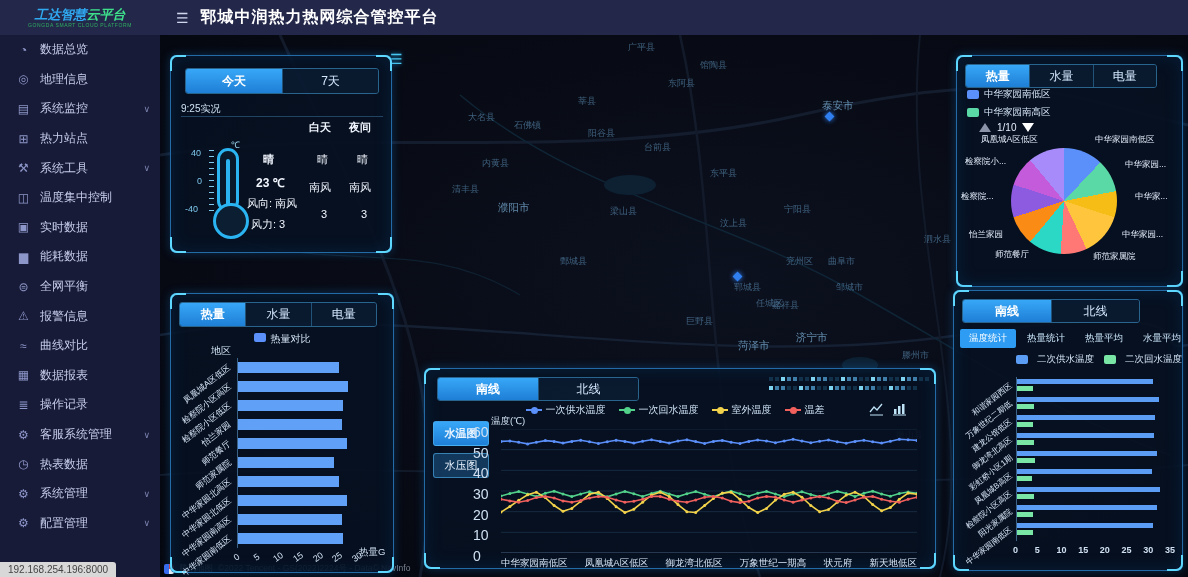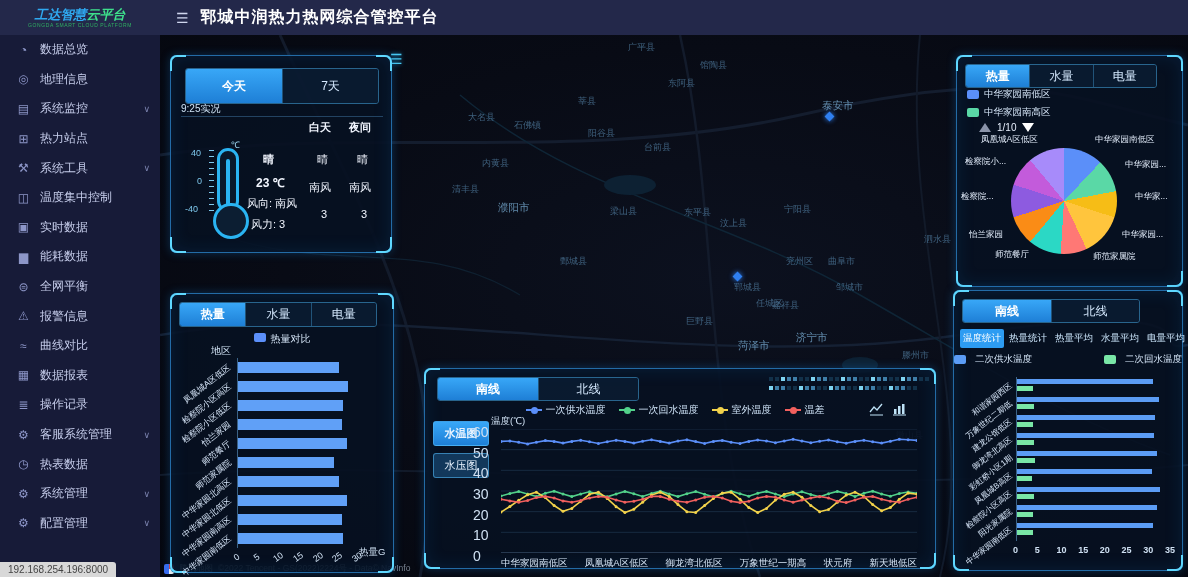--- a/index.html
+++ b/index.html
@@ -38,21 +38,21 @@
   .c1{left:-1px;top:-1px;border-left:2px solid #5fd8ff;border-top:2px solid #5fd8ff;border-top-left-radius:7px}
   .c2{right:-1px;top:-1px;border-right:2px solid #5fd8ff;border-top:2px solid #5fd8ff;border-top-right-radius:7px}
   .c3{left:-1px;bottom:-1px;border-left:2px solid #5fd8ff;border-bottom:2px solid #5fd8ff;border-bottom-left-radius:7px}
   .c4{right:-1px;bottom:-1px;border-right:2px solid #5fd8ff;border-bottom:2px solid #5fd8ff;border-bottom-right-radius:7px}
   .tabrow{position:absolute;display:flex;border:1px solid rgba(70,170,230,.55);border-radius:3px;overflow:hidden}
   .tab{display:flex;align-items:center;justify-content:center;font-size:12px;color:#d6eaff;background:rgba(10,28,50,.85);cursor:pointer}
   .tab + .tab{border-left:1px solid rgba(70,170,230,.4)}
   .tab.active{background:linear-gradient(180deg,#38a7f7,#1e7fd6);color:#fff;font-weight:bold}
   
   #weather{left:170px;top:55px;width:222px;height:198px}
-  #weather .tabrow{left:14px;top:12px;width:194px;height:36px}
+  #weather .tabrow{left:14px;top:12px;width:194px;height:26px}
   #weather .tab{width:97px;height:100%}
   .wtime{position:absolute;left:10px;top:46px;font-size:10px;color:#cfe3f5}
   .wline{position:absolute;left:10px;top:60px;width:202px;border-top:1px solid rgba(70,130,180,.45)}
   .wtx{position:absolute;font-size:11px;color:#f2f6ff;white-space:nowrap}
   .wh{font-weight:bold}
   .thermo{position:absolute;left:46px;top:92px;width:22px;height:64px;border:3px solid #2ab4f2;border-radius:11px;background:rgba(12,30,50,.6)}
   .thermo::before{content:"";position:absolute;left:6px;top:8px;width:4px;height:52px;background:#2ab4f2;border-radius:2px}
   .thermo::after{content:"";position:absolute;left:-7px;top:52px;width:30px;height:30px;border:3px solid #2ab4f2;border-radius:50%;background:#0c1e32}
   .tticks{position:absolute;left:38px;top:94px;width:5px;height:62px;background:repeating-linear-gradient(180deg,#7fc9ee 0 1px,transparent 1px 6px)}
   
@@ -98,23 +98,23 @@
   .wbtn.idle{background:rgba(30,90,140,.55)}
   .cl-ylab{position:absolute;left:66px;top:46px;font-size:9.5px;color:#cfe0f2}
   .cl-plot{position:absolute;left:76px;top:60px;width:416px;height:124px}
   .cl-yticks span{position:absolute;width:22px;font-size:14px;color:#cfe0f2}
   .cl-xlabs{position:absolute;left:76px;top:188px;width:416px;display:flex;justify-content:space-between;font-size:9.5px;color:#d7e6f7}
   
   #rightp{left:953px;top:290px;width:230px;height:281px}
   #rightp .tabrow{left:8px;top:8px;width:178px;height:24px}
   #rightp .tab{width:89px;height:100%}
   .subtabs{position:absolute;left:6px;top:38px;width:218px;display:flex;gap:2px}
-  .subtab{font-size:9.5px;color:#cfe9ff;padding:3px 3px;white-space:nowrap;cursor:pointer;border-radius:2px}
+  .subtab{font-size:9.5px;color:#cfe9ff;padding:3px 9px;white-space:nowrap;cursor:pointer;border-radius:2px}
   .subtab.active{background:#2d9cf2;color:#fff}
-  .rb-legend{position:absolute;left:0;top:62px;width:100%;display:flex;justify-content:space-between;gap:10px;font-size:9.5px;color:#d6e6f8;align-items:center}
+  .rb-legend{position:absolute;left:0;top:62px;width:100%;display:flex;justify-content:flex-end;gap:10px;font-size:9.5px;color:#d6e6f8;align-items:center}
   .rb-plot{position:absolute;left:62px;top:86px;width:152px;height:164px;border-left:1px solid #3a6286}
   .rb-row{position:relative;height:18px}
   .rb-b1{position:absolute;left:0;top:2px;height:5px;background:#5b9cf5}
   .rb-b2{position:absolute;left:0;top:9px;height:5px;background:#79e6a6}
   .rb-label{position:absolute;right:calc(100% + 6px);top:2px;transform:rotate(-38deg);transform-origin:100% 50%;font-size:8px;color:#d8e7fa;white-space:nowrap}
   .rb-ticks{position:absolute;left:62px;top:254px;width:152px;height:12px}
   .rb-ticks span{position:absolute;font-size:9px;color:#cfe0f2;font-weight:bold}
 </style>
 </head>
 <body>
@@ -223,21 +223,21 @@
   <div id="map-labels" style="position:absolute;left:0;top:0;width:100%;height:100%">
       <span class="map-label" style="left: 468px; top: 6px;">广平县</span>
       <span class="map-label" style="left: 540px; top: 24px;">馆陶县</span>
       <span class="map-label" style="left: 418px; top: 60px;">莘县</span>
       <span class="map-label" style="left: 508px; top: 42px;">东阿县</span>
       <span class="map-label" style="left: 308px; top: 76px;">大名县</span>
       <span class="map-label" style="left: 354px; top: 84px;">石佛镇</span>
       <span class="map-label" style="left: 428px; top: 92px;">阳谷县</span>
       <span class="map-label big" style="left: 662px; top: 64px;">泰安市</span>
       <span class="map-label" style="left: 484px; top: 106px;">台前县</span>
-      <span class="map-label" style="left: 524px; top: 132px; margin-top: 39px;">东平县</span>
+      <span class="map-label" style="left: 550px; top: 132px;">东平县</span>
       <span class="map-label" style="left: 286px; top: 122px; padding-left: 36px;">内黄县</span>
       <span class="map-label" style="left: 292px; top: 148px;">清丰县</span>
       <span class="map-label big" style="left: 338px; top: 166px;">濮阳市</span>
       <span class="map-label" style="left: 450px; top: 170px;">梁山县</span>
       <span class="map-label" style="left: 624px; top: 168px;">宁阳县</span>
       <span class="map-label" style="left: 560px; top: 182px;">汶上县</span>
       <span class="map-label" style="left: 764px; top: 198px;">泗水县</span>
       <span class="map-label" style="left: 626px; top: 220px;">兖州区</span>
       <span class="map-label" style="left: 668px; top: 220px;">曲阜市</span>
       <span class="map-label" style="left: 400px; top: 220px;">鄄城县</span>

